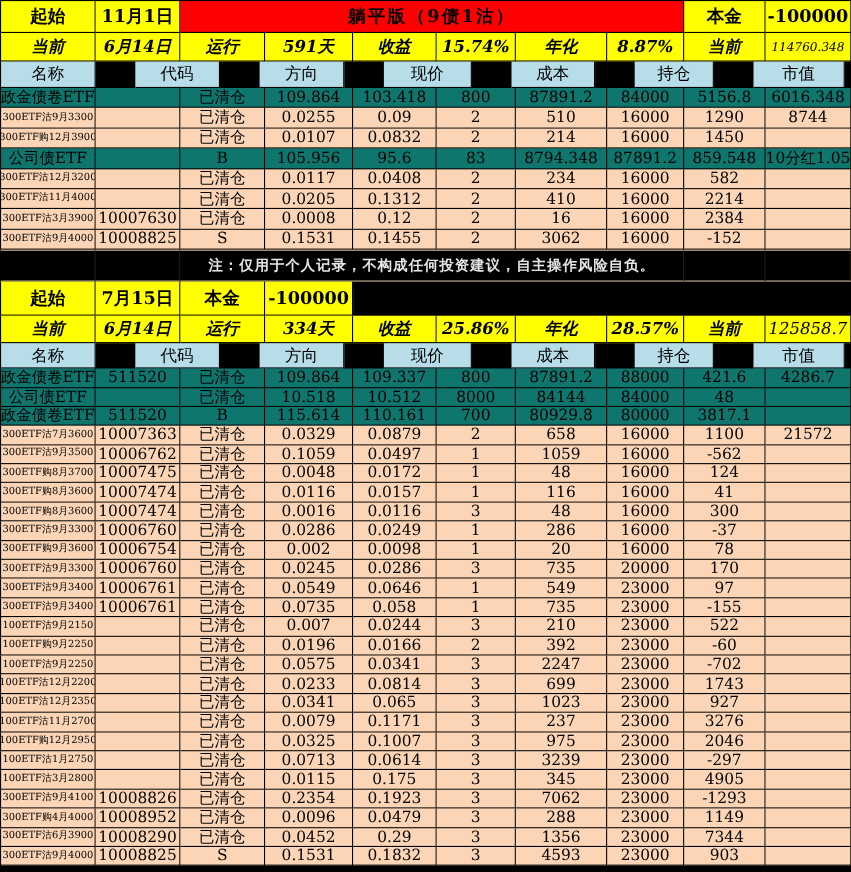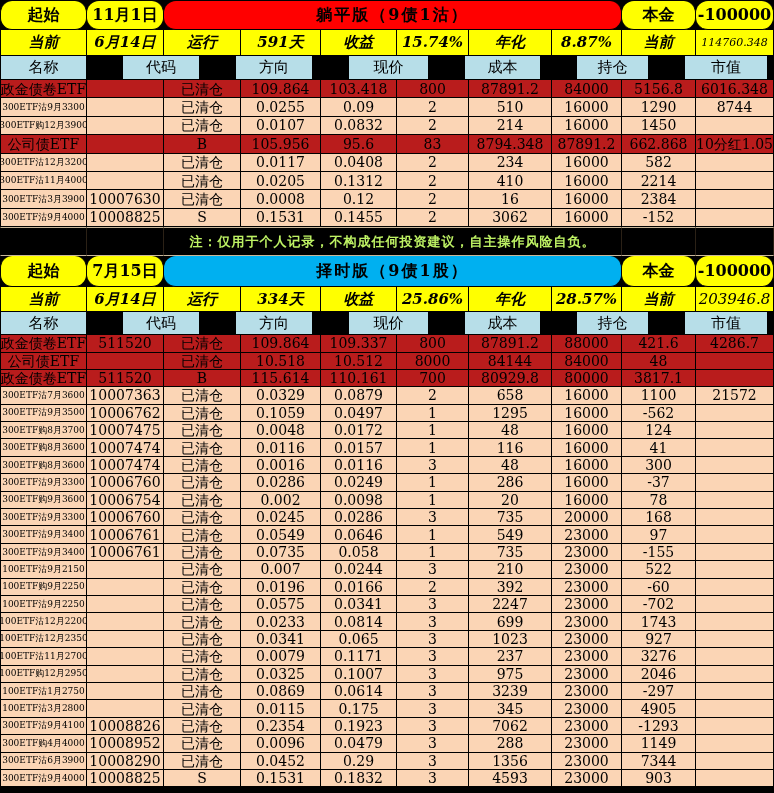--- a/index.html
+++ b/index.html
@@ -17,38 +17,38 @@
     border-right:1px solid #000;border-bottom:1px solid #000;
     display:flex;align-items:center;justify-content:center;
     overflow:hidden;white-space:nowrap;
     font-size:14px;line-height:1;
   }
   .row .cell:first-child{border-left:1px solid #000;}
   .yellow{background:#FFFF00;}
   .blue{background:#B7DEE8;}
   .bold{font-weight:700;}
   .hrow1{height:29px;}
-  .hrow1 .cell{font-size:16px;border-radius:12px;}
+  .hrow1 .cell{font-size:16px;}
   .hrow2{height:26px;font-style:italic;}
   .hrow2 .cell{font-size:15px;}
   .colhead{height:24px;gap:36px;}
   .colhead .cell{font-size:15px;}
   .title-red{background:#FF0000;font-size:21px;font-weight:700;letter-spacing:2px;text-align:right;}
   .title-cyan{background:#00B0F0;font-size:21px;font-weight:700;letter-spacing:2px;}
   .s0 .drow{height:18.4px;}
   .s1 .drow{height:17.4px;}
-  .drow.etf .cell{background:#b91c1c;}
+  .drow.etf .cell{background:#0f766e;}
   .drow.opt .cell{background:#FBD5B5;}
   .drow.etf .name{font-size:14px;}
   .drow.opt .name{font-size:9px;}
   .cell.tiny{font-size:11px;}
   .band{height:29px;background:#000;}
   .band .cell{border-right:1px solid #2b2116;border-bottom:1px solid #c9b79a;border-top:1px solid #c9b79a;background:#000;}
   .band .note{
-    grid-column:3 / span 6;color:#bef264;font-size:13px;font-weight:700;
+    grid-column:3 / span 6;color:#e5e5e5;font-size:13px;font-weight:700;
     justify-content:center;letter-spacing:1px;
   }
   .s1 .hrow1{height:31px;}
   .s1 .hrow2{height:25px;}
   .s1 .colhead{height:23px;}
 </style>
 </head>
 <body>
 
 <div class="sheet">
@@ -124,21 +124,21 @@
         </div>
         <div class="row drow etf">
           <div class="cell name">公司债ETF</div>
           <div class="cell"></div>
           <div class="cell">B</div>
           <div class="cell">105.956</div>
           <div class="cell">95.6</div>
           <div class="cell">83</div>
           <div class="cell">8794.348</div>
           <div class="cell">87891.2</div>
-          <div class="cell">662.868</div>
+          <div class="cell">859.548</div>
           <div class="cell">10分红1.05</div>
         </div>
         <div class="row drow opt">
           <div class="cell name tiny">300ETF沽12月3200</div>
           <div class="cell"></div>
           <div class="cell">已清仓</div>
           <div class="cell">0.0117</div>
           <div class="cell">0.0408</div>
           <div class="cell">2</div>
           <div class="cell">234</div>
@@ -190,35 +190,34 @@
     <div class="cell"></div>
     <div class="cell note">注：仅用于个人记录，不构成任何投资建议，自主操作风险自负。</div>
     <div class="cell"></div>
     <div class="cell"></div>
   </div>
 
   <div class="s1">
     <div class="row hrow1">
       <div class="cell yellow bold">起始</div>
       <div class="cell yellow bold">7月15日</div>
-      <div class="cell title-cyan" style="grid-column:3 / span 6">择时版（9债1股）</div>
       <div class="cell yellow bold">本金</div>
       <div class="cell yellow bold">-100000</div>
     </div>
     <div class="row hrow2">
       <div class="cell yellow bold">当前</div>
       <div class="cell yellow bold">6月14日</div>
       <div class="cell yellow bold">运行</div>
       <div class="cell yellow bold">334天</div>
       <div class="cell yellow bold">收益</div>
       <div class="cell yellow bold">25.86%</div>
       <div class="cell yellow bold">年化</div>
       <div class="cell yellow bold">28.57%</div>
       <div class="cell yellow bold">当前</div>
-      <div class="cell yellow">203946.8</div>
+      <div class="cell yellow">125858.7</div>
     </div>
     <div class="row colhead">
       <div class="cell blue">名称</div>
       <div class="cell blue">代码</div>
       <div class="cell blue">方向</div>
       <div class="cell blue">现价</div>
       <div class="cell blue">成本</div>
       <div class="cell blue">持仓</div>
       <div class="cell blue">市值</div>
       <div class="cell blue">初始</div>
@@ -274,21 +273,21 @@
           <div class="cell">1100</div>
           <div class="cell">21572</div>
         </div>
         <div class="row drow opt">
           <div class="cell name tiny">300ETF沽9月3500</div>
           <div class="cell">10006762</div>
           <div class="cell">已清仓</div>
           <div class="cell">0.1059</div>
           <div class="cell">0.0497</div>
           <div class="cell">1</div>
-          <div class="cell">1295</div>
+          <div class="cell">1059</div>
           <div class="cell">16000</div>
           <div class="cell">-562</div>
           <div class="cell"></div>
         </div>
         <div class="row drow opt">
           <div class="cell name tiny">300ETF购8月3700</div>
           <div class="cell">10007475</div>
           <div class="cell">已清仓</div>
           <div class="cell">0.0048</div>
           <div class="cell">0.0172</div>
@@ -348,21 +347,21 @@
         </div>
         <div class="row drow opt">
           <div class="cell name tiny">300ETF沽9月3300</div>
           <div class="cell">10006760</div>
           <div class="cell">已清仓</div>
           <div class="cell">0.0245</div>
           <div class="cell">0.0286</div>
           <div class="cell">3</div>
           <div class="cell">735</div>
           <div class="cell">20000</div>
-          <div class="cell">168</div>
+          <div class="cell">170</div>
           <div class="cell"></div>
         </div>
         <div class="row drow opt">
           <div class="cell name tiny">300ETF沽9月3400</div>
           <div class="cell">10006761</div>
           <div class="cell">已清仓</div>
           <div class="cell">0.0549</div>
           <div class="cell">0.0646</div>
           <div class="cell">1</div>
           <div class="cell">549</div>
@@ -463,21 +462,21 @@
           <div class="cell">3</div>
           <div class="cell">975</div>
           <div class="cell">23000</div>
           <div class="cell">2046</div>
           <div class="cell"></div>
         </div>
         <div class="row drow opt">
           <div class="cell name tiny">100ETF沽1月2750</div>
           <div class="cell"></div>
           <div class="cell">已清仓</div>
-          <div class="cell">0.0869</div>
+          <div class="cell">0.0713</div>
           <div class="cell">0.0614</div>
           <div class="cell">3</div>
           <div class="cell">3239</div>
           <div class="cell">23000</div>
           <div class="cell">-297</div>
           <div class="cell"></div>
         </div>
         <div class="row drow opt">
           <div class="cell name tiny">100ETF沽3月2800</div>
           <div class="cell"></div>

